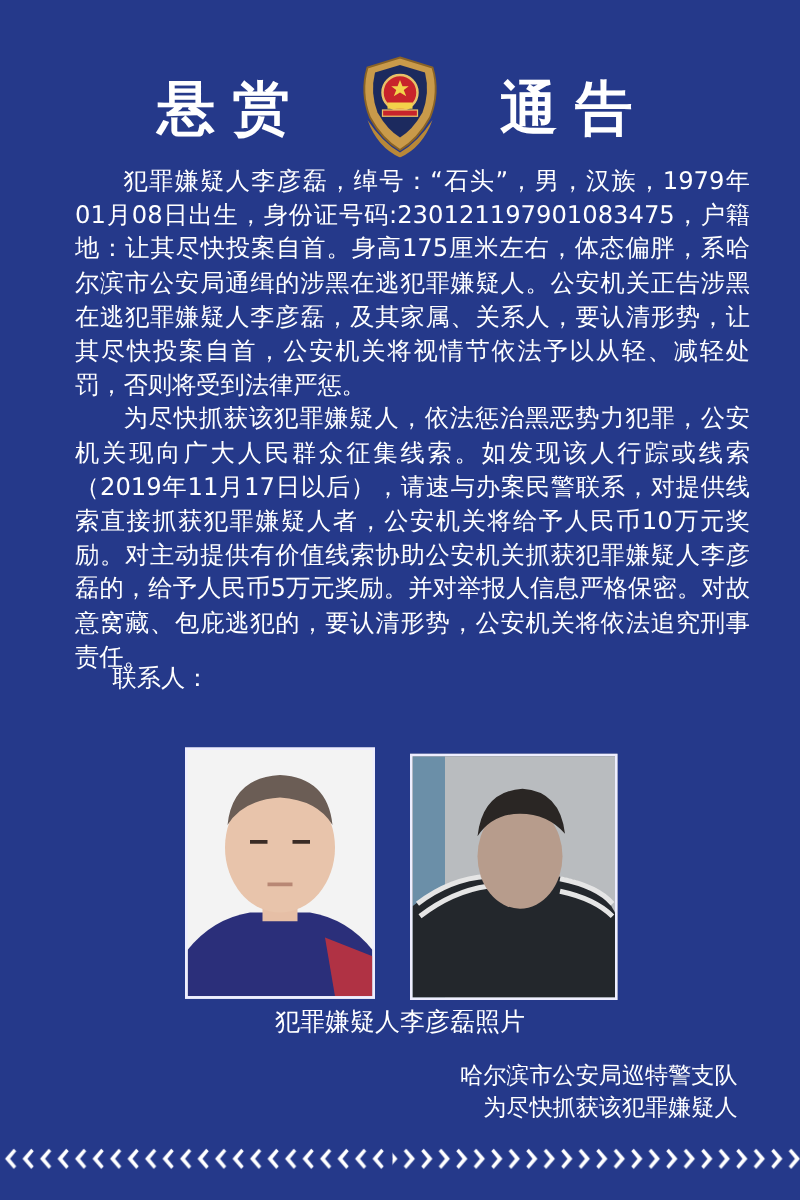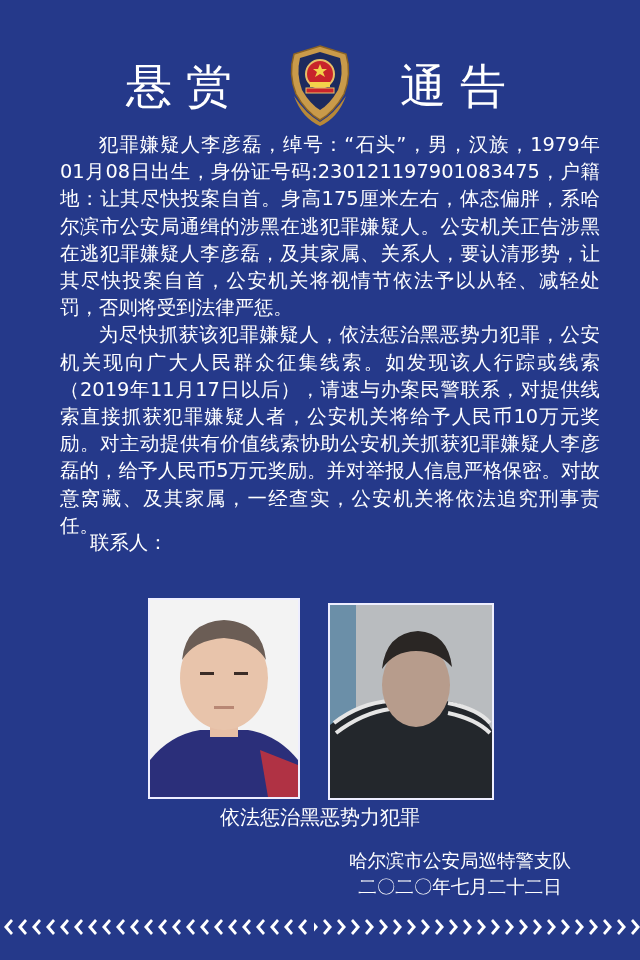--- a/index.html
+++ b/index.html
@@ -8,21 +8,21 @@
     background: #243a87;
     font-family: "DejaVu Serif", "Liberation Serif", serif;
     color: #ffffff;
     position: relative;
   }
   .poster { position: absolute; inset: 0; background: #25398a; }
   .header {
     position: absolute; top: 44px; left: 0; width: 640px; height: 82px;
   }
   .title-left, .title-right {
-    position: absolute; top: 12px; font-size: 46px; font-weight: normal;
+    position: absolute; top: 12px; font-size: 46px; font-weight: bold;
     letter-spacing: 14px; color: #fff;
     font-family: "DejaVu Sans", "Liberation Sans", sans-serif;
   }
   .title-left { left: 126px; }
   .title-right { left: 400px; text-align: center; }
   .emblem { position: absolute; left: 282px; top: 0px; width: 76px; height: 82px; }
 
   .body-text {
     position: absolute; left: 60px; top: 131px; width: 540px;
     font-size: 19.4px; line-height: 27.2px; text-align: justify;
@@ -34,21 +34,21 @@
   .contact-row { display: flex; flex-direction: column; }
   .contact-label { width: 74px; white-space: nowrap; }
   .contact-indent { width: 74px; }
 
   .photo { position: absolute; background: #ddd; border: 2px solid #eef; overflow: hidden; }
   .photo1 { left: 148px; top: 598px; width: 148px; height: 197px; background: #f2f2f2; }
   .photo2 { left: 328px; top: 603px; width: 162px; height: 193px; background: #8a8f95; }
 
   .caption { position: absolute; left: 0; width: 640px; top: 804px; text-align: center;
     font-size: 20px; font-family: "DejaVu Sans", "Liberation Sans", sans-serif; }
-  .signoff { position: absolute; left: 330px; top: 848px; width: 260px; text-align: center;
+  .signoff { position: absolute; left: 330px; top: 848px; width: 260px; text-align: right;
     font-size: 18.5px; line-height: 26px; font-family: "DejaVu Sans", "Liberation Sans", sans-serif; }
   .border-strip { position: absolute; left: 0; top: 916px; width: 640px; height: 22px; }
 </style>
 </head>
 <body>
 
 <div class="poster">
 
   <div class="header">
     <div class="title-left">悬赏</div>
@@ -59,21 +59,21 @@
       <polygon points="38,20 40,25 45,25 41,28 43,33 38,30 33,33 35,28 31,25 36,25" fill="#f3d24a"></polygon>
       <rect x="28" y="38" width="20" height="5" fill="#f3d24a"></rect>
       <rect x="24" y="44" width="28" height="5" fill="#c8242b" stroke="#e8c068" stroke-width="1"></rect>
       <path d="M12 52 Q24 70 38 78 Q52 70 64 52 Q56 74 38 82 Q20 74 12 52 Z" fill="#b88838"></path>
     </svg>
     <div class="title-right">通告</div>
   </div>
 
   <div class="body-text">
     <p class="para">犯罪嫌疑人李彦磊，绰号：“石头”，男，汉族，1979年01月08日出生，身份证号码:230121197901083475，户籍地：让其尽快投案自首。身高175厘米左右，体态偏胖，系哈尔滨市公安局通缉的涉黑在逃犯罪嫌疑人。公安机关正告涉黑在逃犯罪嫌疑人李彦磊，及其家属、关系人，要认清形势，让其尽快投案自首，公安机关将视情节依法予以从轻、减轻处罚，否则将受到法律严惩。</p>
-    <p class="para">为尽快抓获该犯罪嫌疑人，依法惩治黑恶势力犯罪，公安机关现向广大人民群众征集线索。如发现该人行踪或线索（2019年11月17日以后），请速与办案民警联系，对提供线索直接抓获犯罪嫌疑人者，公安机关将给予人民币10万元奖励。对主动提供有价值线索协助公安机关抓获犯罪嫌疑人李彦磊的，给予人民币5万元奖励。并对举报人信息严格保密。对故意窝藏、及其家属，一经查实，公安机关将依法追究刑事责任。</p>
+    <p class="para">为尽快抓获该犯罪嫌疑人，依法惩治黑恶势力犯罪，公安机关现向广大人民群众征集线索。如发现该人行踪或线索（2019年11月17日以后），请速与办案民警联系，对提供线索直接抓获犯罪嫌疑人者，公安机关将给予人民币10万元奖励。对主动提供有价值线索协助公安机关抓获犯罪嫌疑人李彦磊的，给予人民币5万元奖励。并对举报人信息严格保密。对故意窝藏、包庇逃犯的，要认清形势，公安机关将依法追究刑事责任。</p>
   </div>
 
   <div class="contact">
     <div class="contact-row">
       <span class="contact-label">联系人：</span>
     </div>
   </div>
 
   <div class="photo photo1">
     <svg width="148" height="197" viewBox="0 0 148 197">
@@ -95,25 +95,25 @@
       <path d="M0 120 Q30 95 70 95 L110 95 Q150 100 162 125 L162 193 L0 193 Z" fill="#23272c"></path>
       <path d="M4 118 Q30 98 60 96" stroke="#e5e5e5" stroke-width="4" fill="none"></path>
       <path d="M6 128 Q32 108 60 104" stroke="#e5e5e5" stroke-width="4" fill="none"></path>
       <path d="M118 98 Q148 104 160 118" stroke="#e5e5e5" stroke-width="4" fill="none"></path>
       <path d="M118 108 Q146 114 160 128" stroke="#e5e5e5" stroke-width="4" fill="none"></path>
       <ellipse cx="86" cy="80" rx="34" ry="42" fill="#b79c8c"></ellipse>
       <path d="M52 64 Q56 28 88 26 Q118 28 122 62 Q108 46 86 46 Q64 46 52 64 Z" fill="#2a2624"></path>
     </svg>
   </div>
 
-  <div class="caption">依法惩治黑恶势力犯罪</div>
+  <div class="caption">犯罪嫌疑人李彦磊照片</div>
 
   <div class="signoff">
     <div>哈尔滨市公安局巡特警支队</div>
-    <div>二〇二〇年七月二十二日</div>
+    <div>为尽快抓获该犯罪嫌疑人</div>
   </div>
 
   <svg class="border-strip" viewBox="0 0 640 22" preserveAspectRatio="none">
     <defs>
       <pattern id="chevL" width="14" height="22" patternUnits="userSpaceOnUse">
         <path d="M11 3 L4 11 L11 19 L13 17 L8 11 L13 5 Z" fill="#ffffff"></path>
       </pattern>
       <pattern id="chevR" width="14" height="22" patternUnits="userSpaceOnUse">
         <path d="M3 3 L10 11 L3 19 L1 17 L6 11 L1 5 Z" fill="#ffffff"></path>
       </pattern>

